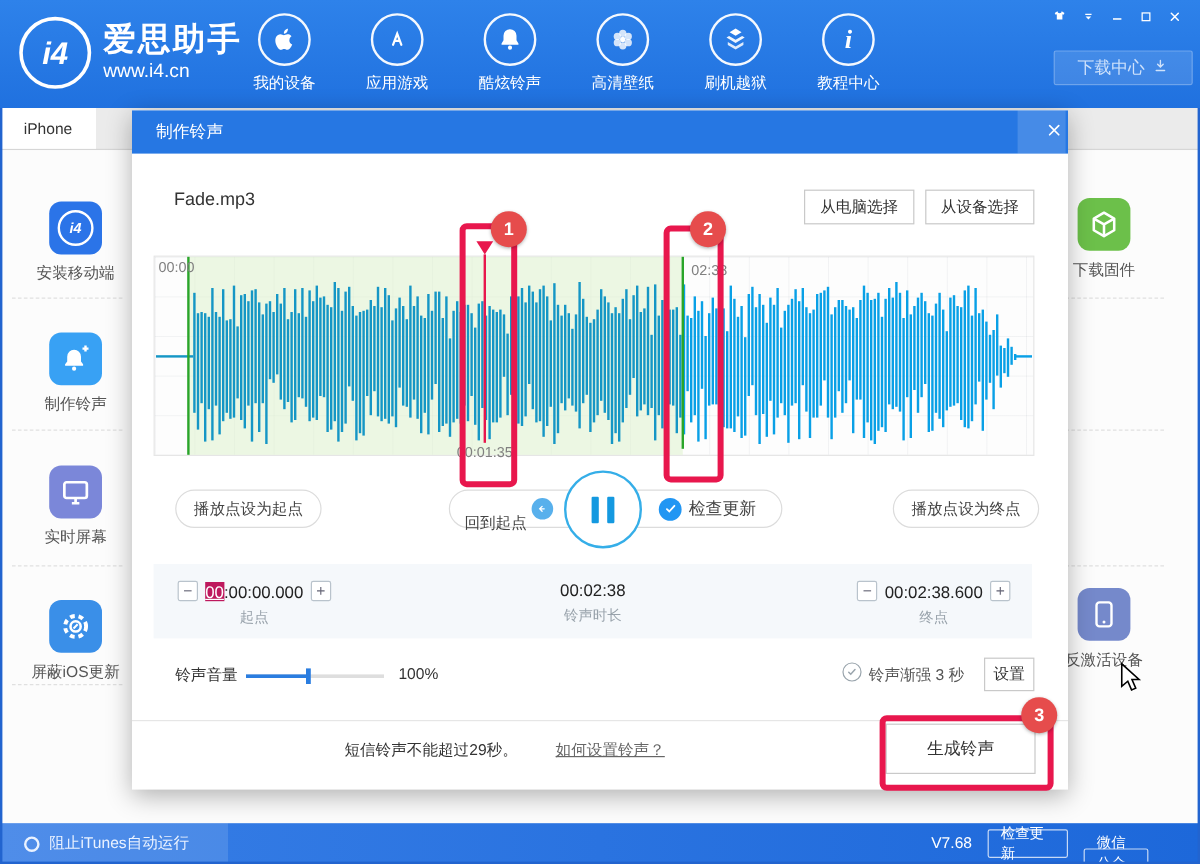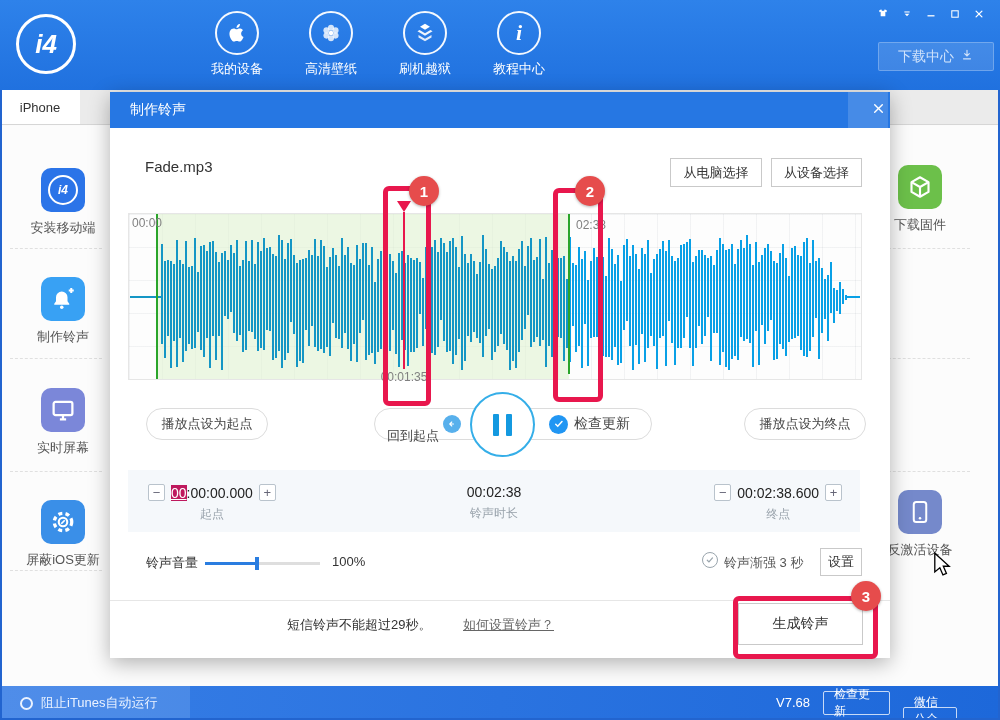--- a/index.html
+++ b/index.html
@@ -71,30 +71,51 @@
 </head>
 <body>
 
 <div id="app">
 
   <div class="abs header">
     <div class="abs logo-wrap">
       <div class="logo-circle">
           <span>i4</span>
         </div>
+      <div class="brand">
+        <div class="t">爱思助手</div>
+        <div class="s">www.i4.cn</div>
+      </div>
     </div>
 
     <div class="abs nav">
       <div class="nav-item">
         <div class="nav-ic">
             <svg viewBox="0 0 24 24">
               <path fill="#fff" d="M15.8 12.6c0-2 1.6-3 1.7-3.1-.9-1.4-2.4-1.6-2.9-1.6-1.2-.1-2.4.7-3 .7-.6 0-1.6-.7-2.6-.7-1.3 0-2.6.8-3.3 2-1.4 2.4-.4 6 1 8 .7 1 1.5 2.1 2.5 2 1 0 1.4-.6 2.6-.6 1.2 0 1.5.6 2.6.6 1.1 0 1.8-1 2.5-2 .8-1.1 1.1-2.2 1.1-2.3-.1 0-2.2-.9-2.2-3zM13.9 6.3c.5-.7.9-1.6.8-2.6-.8 0-1.7.5-2.3 1.2-.5.6-.9 1.6-.8 2.5.9.1 1.8-.4 2.3-1.1z"></path>
             </svg>
           </div>
         <div class="nav-lb">我的设备</div>
+      </div>
+      <div class="nav-item">
+        <div class="nav-ic">
+            <svg viewBox="0 0 24 24">
+              <path d="M8.8 16L12 7.5 15.2 16M9.9 13h4.2" stroke="#fff" stroke-width="1.7" fill="none" stroke-linecap="round"></path>
+            </svg>
+          </div>
+        <div class="nav-lb">应用游戏</div>
+      </div>
+      <div class="nav-item">
+        <div class="nav-ic">
+            <svg viewBox="0 0 24 24">
+              <path fill="#fff" d="M12 4a5 5 0 0 0-5 5v3.5L5.5 15v1h13v-1L17 12.5V9a5 5 0 0 0-5-5z"></path>
+              <circle cx="12" cy="18.2" r="1.6" fill="#fff"></circle>
+            </svg>
+          </div>
+        <div class="nav-lb">酷炫铃声</div>
       </div>
       <div class="nav-item">
         <div class="nav-ic">
             <svg viewBox="0 0 24 24">
               <g fill="#fff" fill-opacity=".8">
                 <circle cx="12" cy="7.2" r="2.8"></circle>
                 <circle cx="16.2" cy="9.6" r="2.8"></circle>
                 <circle cx="16.2" cy="14.4" r="2.8"></circle>
                 <circle cx="12" cy="16.8" r="2.8"></circle>
                 <circle cx="7.8" cy="14.4" r="2.8"></circle>

